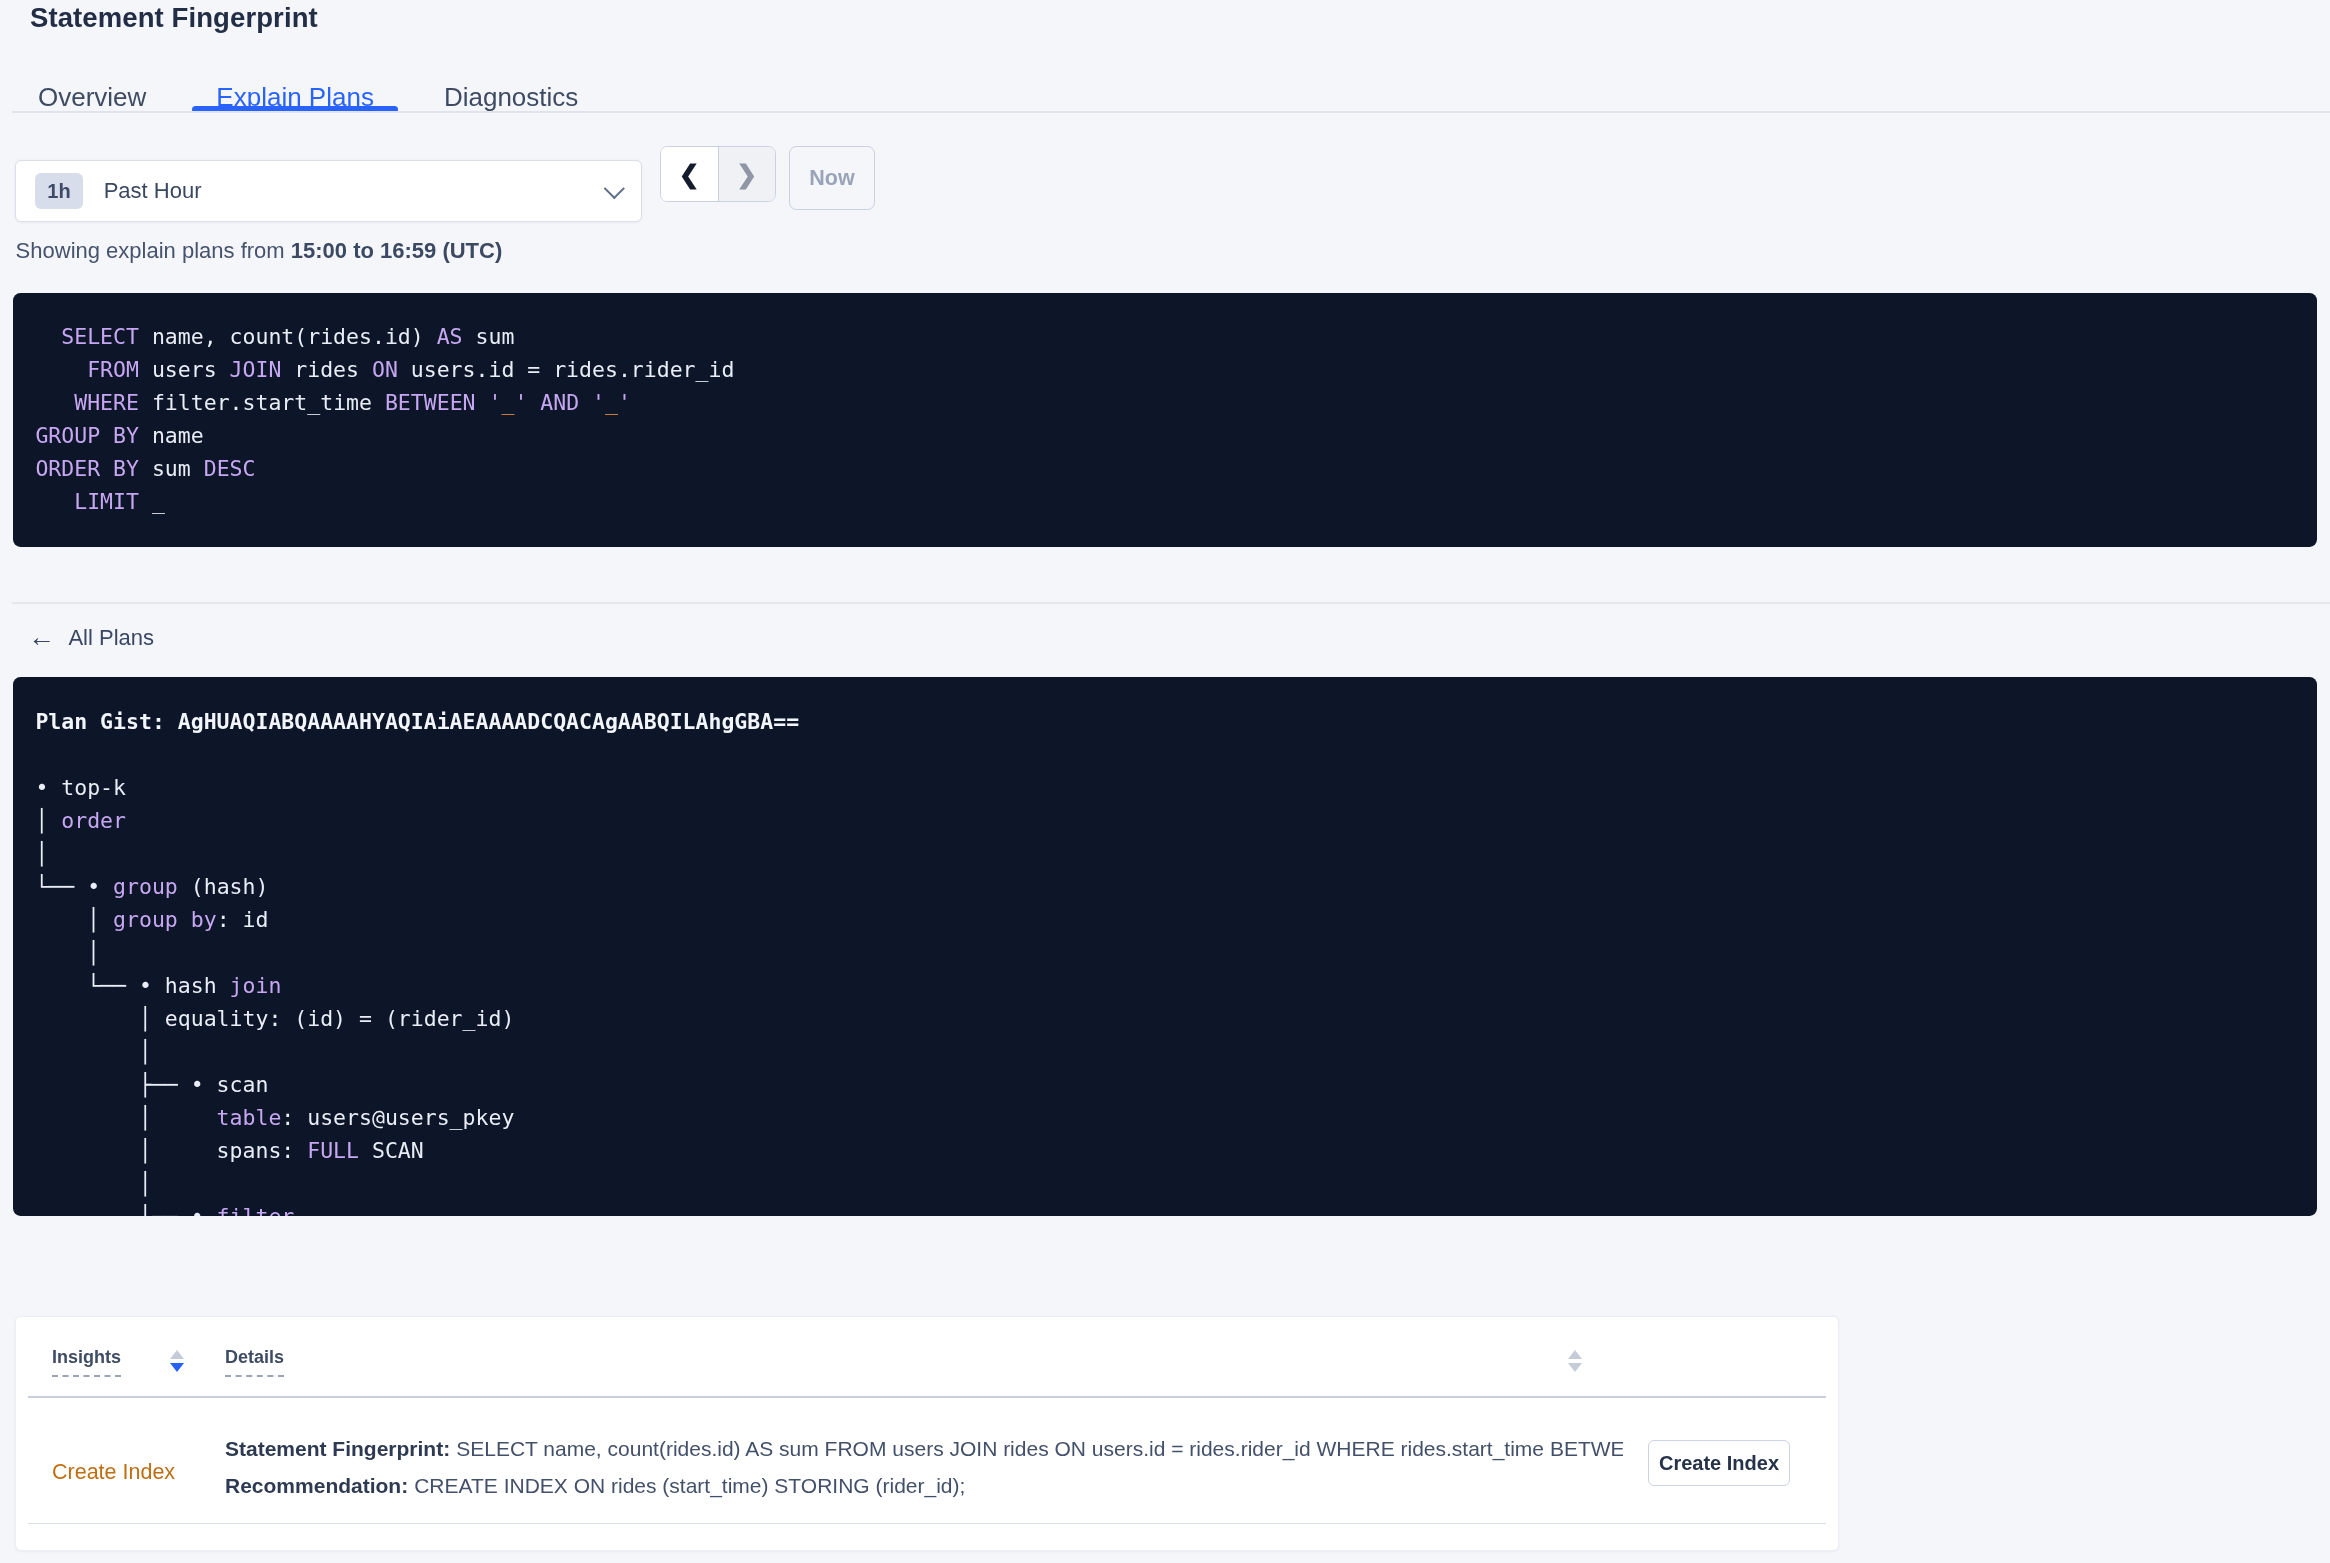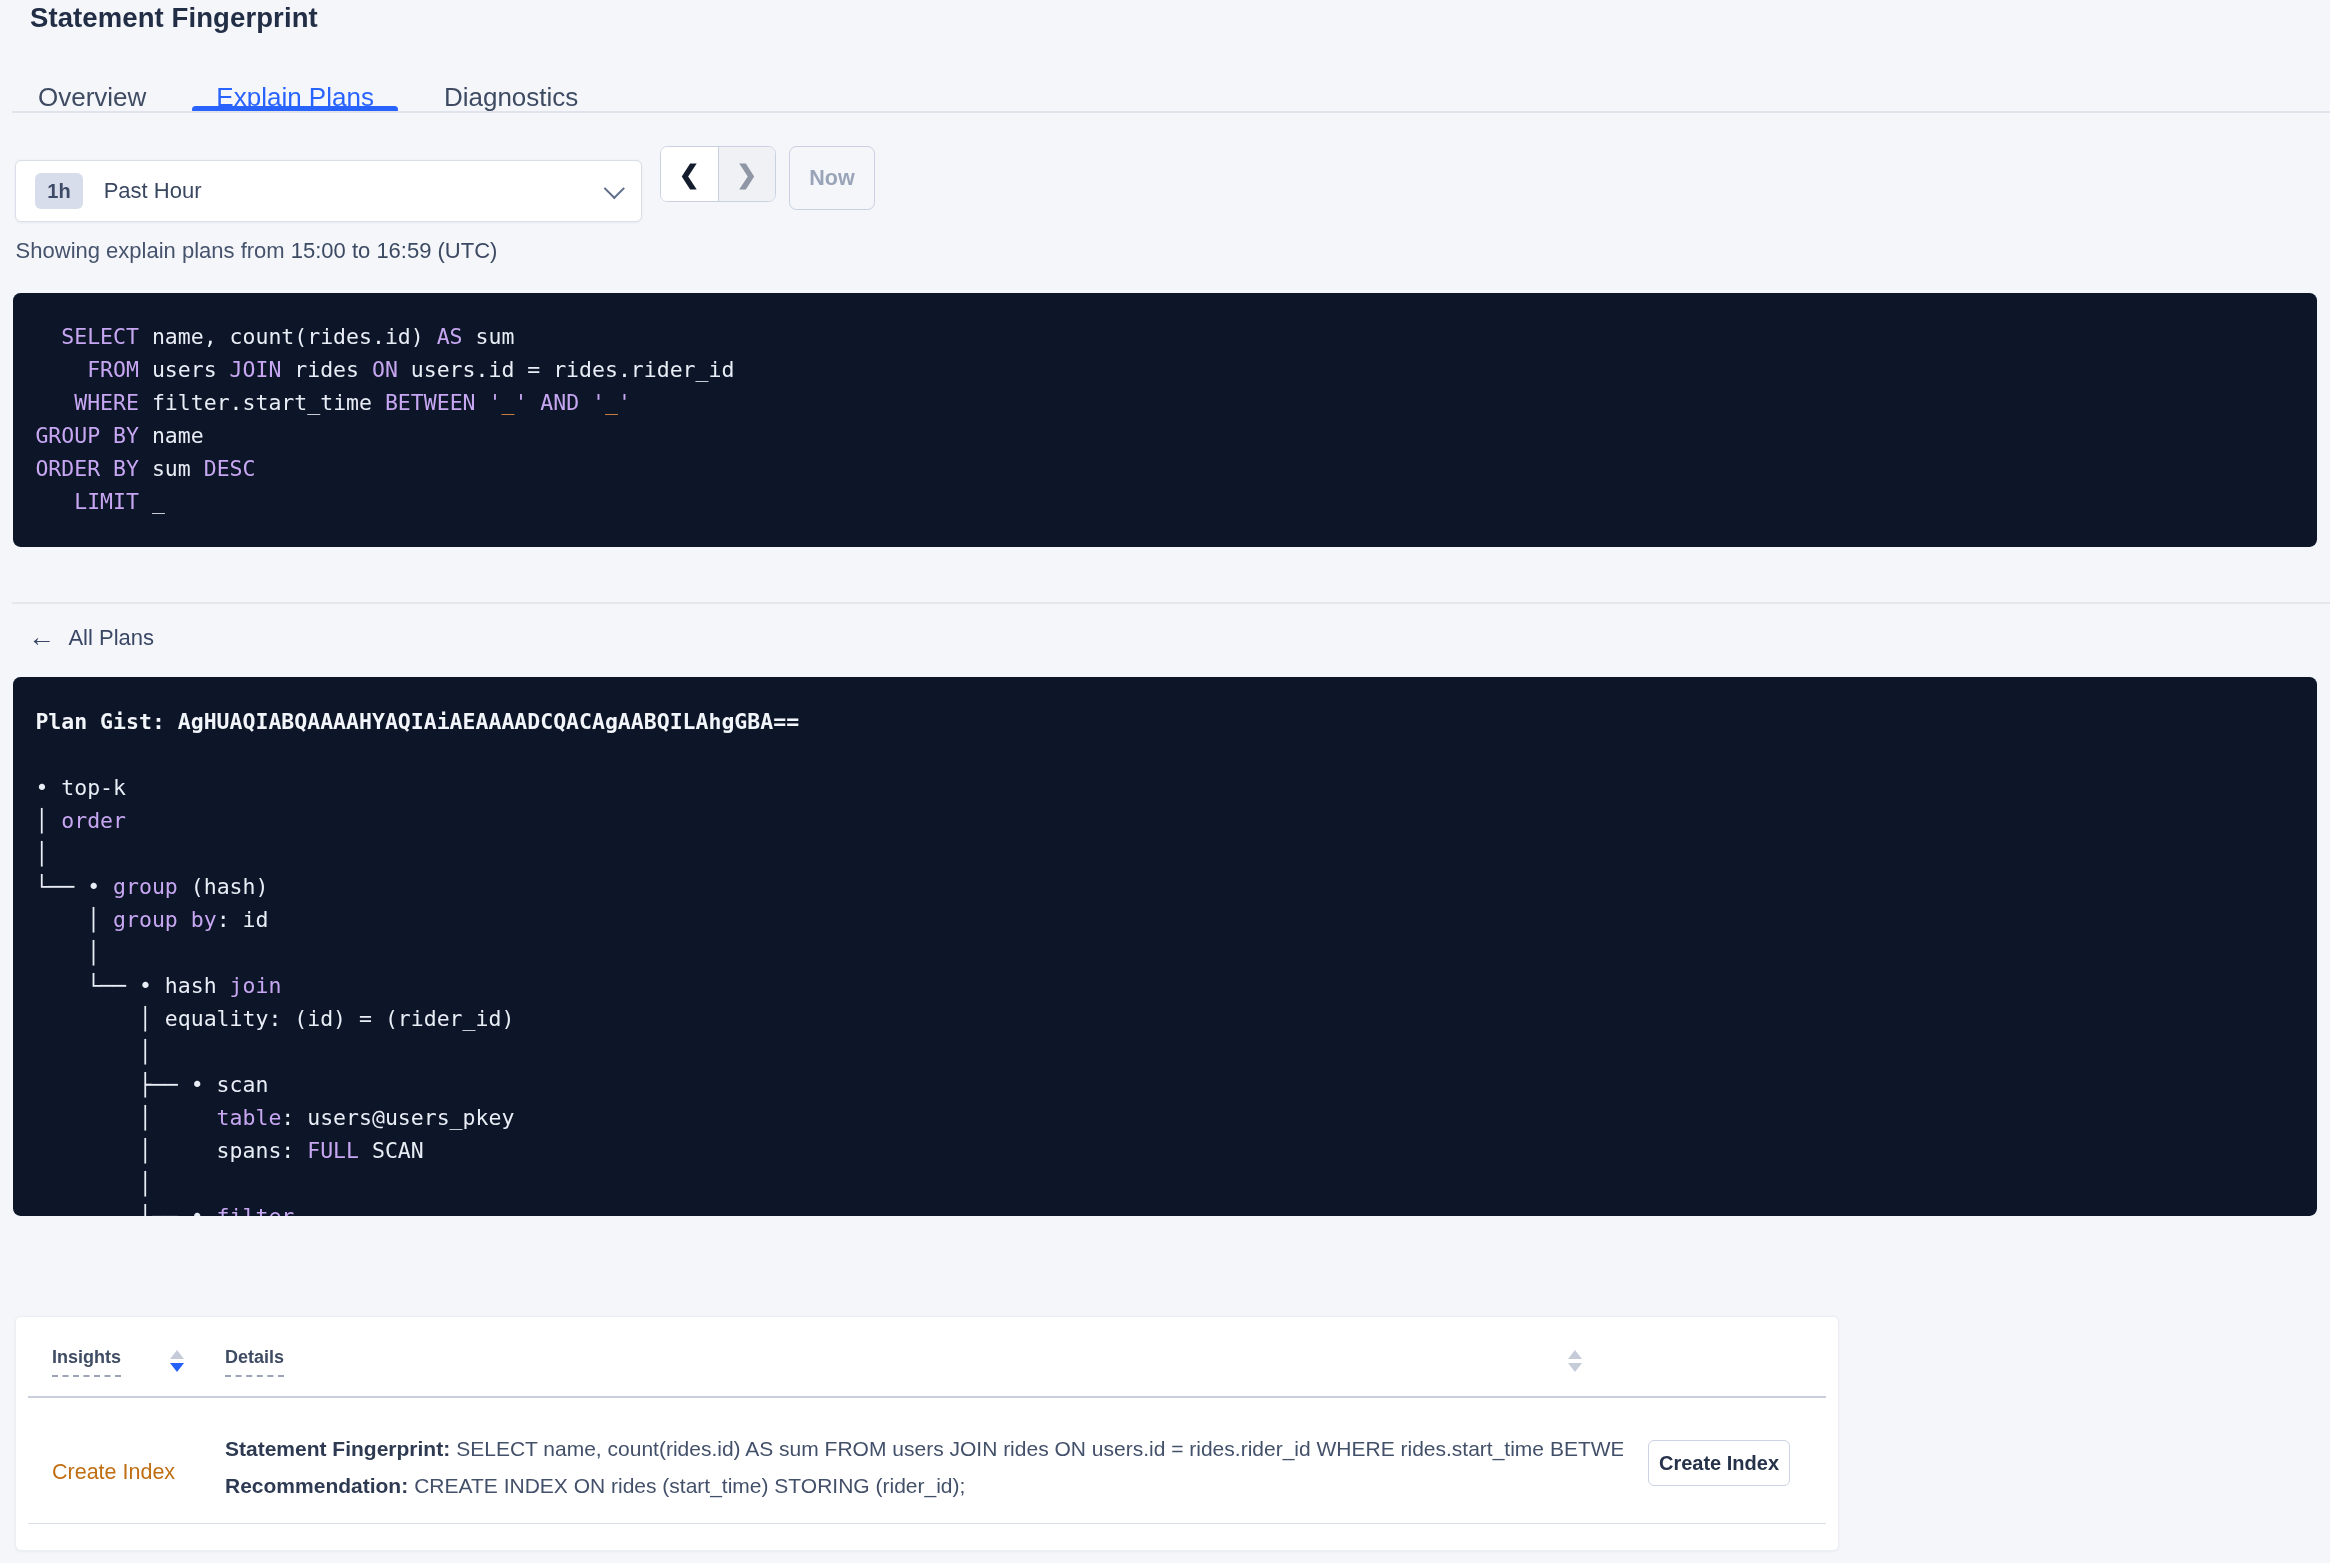--- a/index.html
+++ b/index.html
@@ -28,21 +28,21 @@
   .time-label { margin-left:21px; font-size:22px; color:#3a4760; }
   .chev-down { margin-left:auto; width:12.6px; height:12.6px; border-right:2.2px solid #5e6e88; border-bottom:2.2px solid #5e6e88; transform:rotate(45deg); margin-top:-6px; }
 
   .nav-group { position:absolute; left:660px; top:146px; width:116px; height:56px; border:1.5px solid #c9d0e0; border-radius:7.4px; box-sizing:border-box; display:flex; overflow:hidden; background:#fff; }
   .nav-half { flex:1; display:flex; align-items:center; justify-content:center; font-size:25px; font-weight:700; }
   .nav-prev { color:#131c2c; background:#fff; border-right:1.5px solid #c9d0e0; cursor:pointer; }
   .nav-next { color:#8f97a6; background:#f0f1f4; }
   .now-btn { position:absolute; left:789px; top:146px; width:86px; height:64px; border:1.5px solid #c9d0e0; border-radius:7.4px; box-sizing:border-box; display:flex; align-items:center; justify-content:center; font-size:21.5px; font-weight:700; color:#9aa4b8; background:transparent; }
 
   .status-line { position:absolute; left:15.6px; top:238px; font-size:22px; color:#46536d; }
-  .status-line b { color:#3b4962; font-weight:400;margin-top:29px; }
+  .status-line b { color:#3b4962; font-weight:700;margin-top:29px; }
 
   
   .code-block { position:absolute; left:13.4px; width:2304px; background:#0d1628; border-radius:7.4px; box-sizing:border-box; overflow:hidden; }
   #sql-block { top:293px; height:254px; padding:27px 22px; }
   #plan-block { top:677px; height:539px; padding:28px 22px; }
   pre.code { margin:0; font-family:"DejaVu Sans Mono", monospace; font-size:21.5px; line-height:33px; color:#e9edf6; }
   .tk-k { color:#c7a6f2; }
   .tk-o { color:#e8913f; }
   .tk-b { font-weight:700; color:#f2f5fa; }
 

